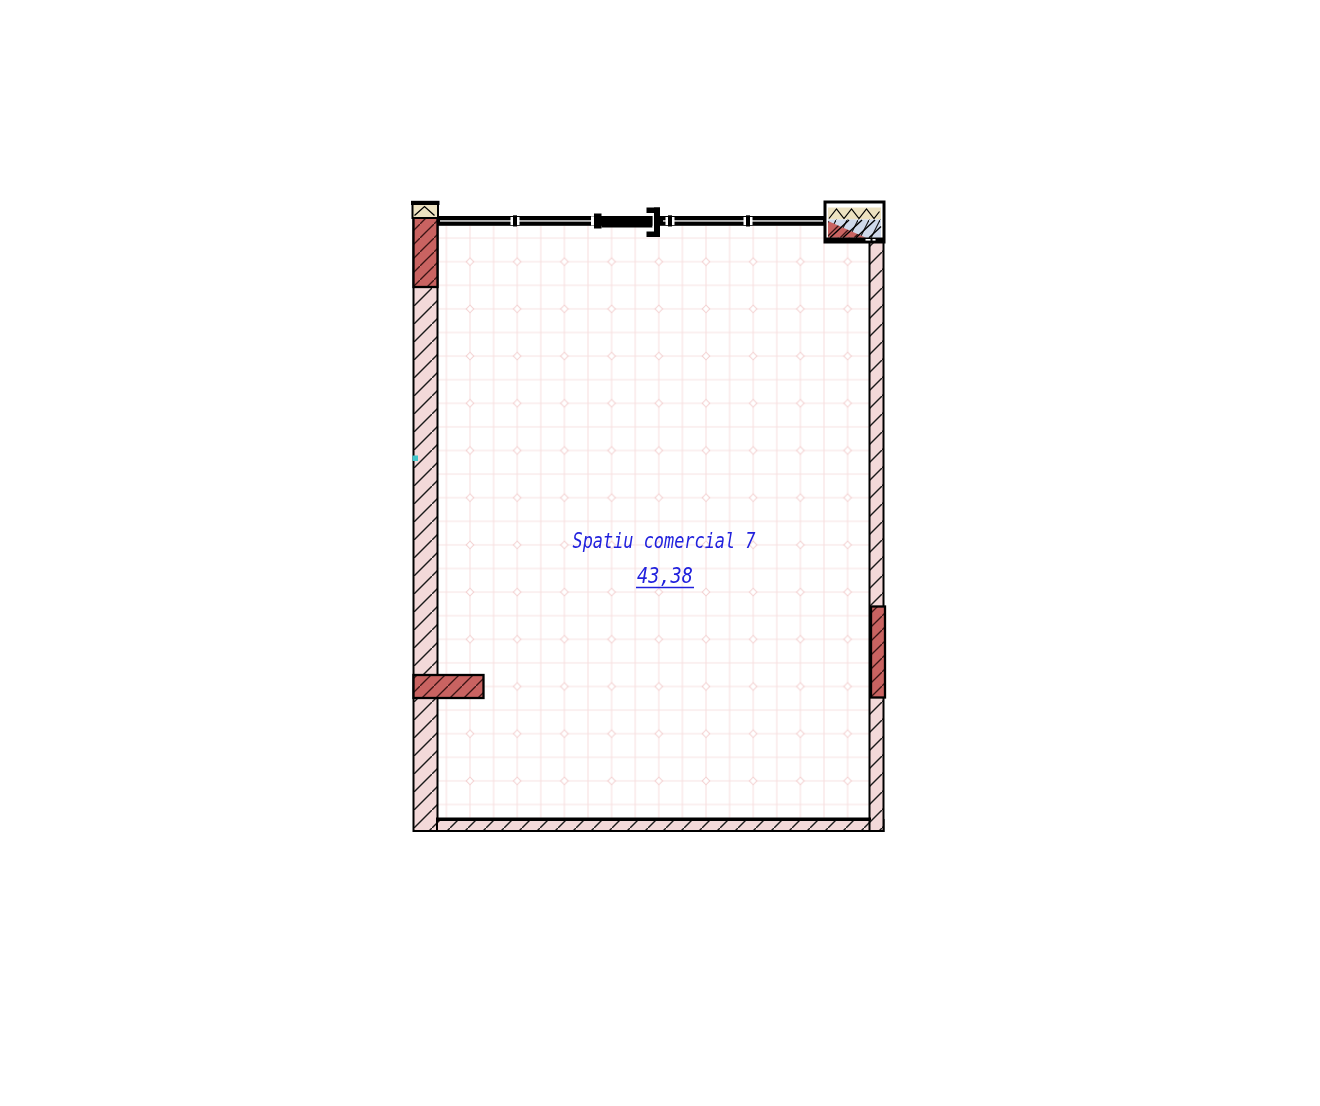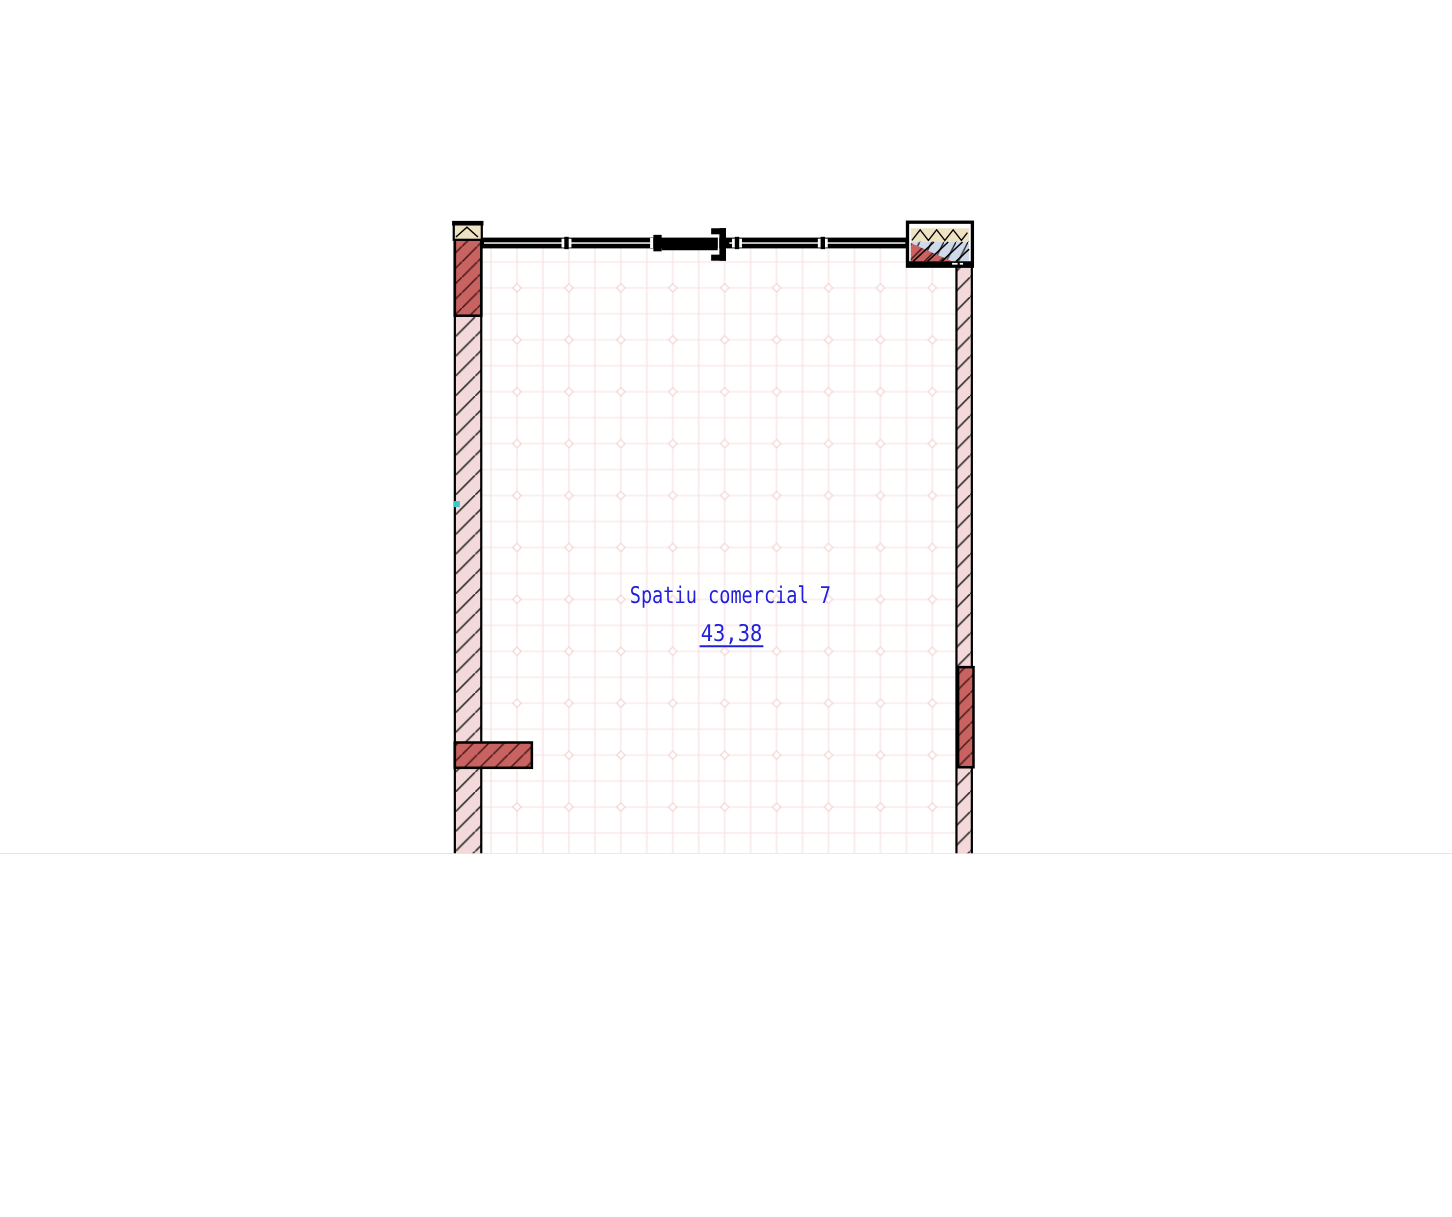--- a/index.html
+++ b/index.html
@@ -4,23 +4,24 @@
 <style>
   html, body {
     margin: 0;
     padding: 0;
     background: #ffffff;
     font-family: "DejaVu Sans Mono", "Liberation Mono", monospace;
   }
   .stage {
     position: relative;
     width: 1320px;
-    height: 776px;
+    height: 1006px;
     overflow: hidden;
-    background: #22c55e;
+    background: #fde047;
+    font-style: italic;
   }
   .stage svg { position: absolute; left: 0; top: 0; }
   text {
     font-family: "DejaVu Sans Mono", "Liberation Mono", monospace;
   }
 </style>
 </head>
 <body>
 
 <div class="stage">

